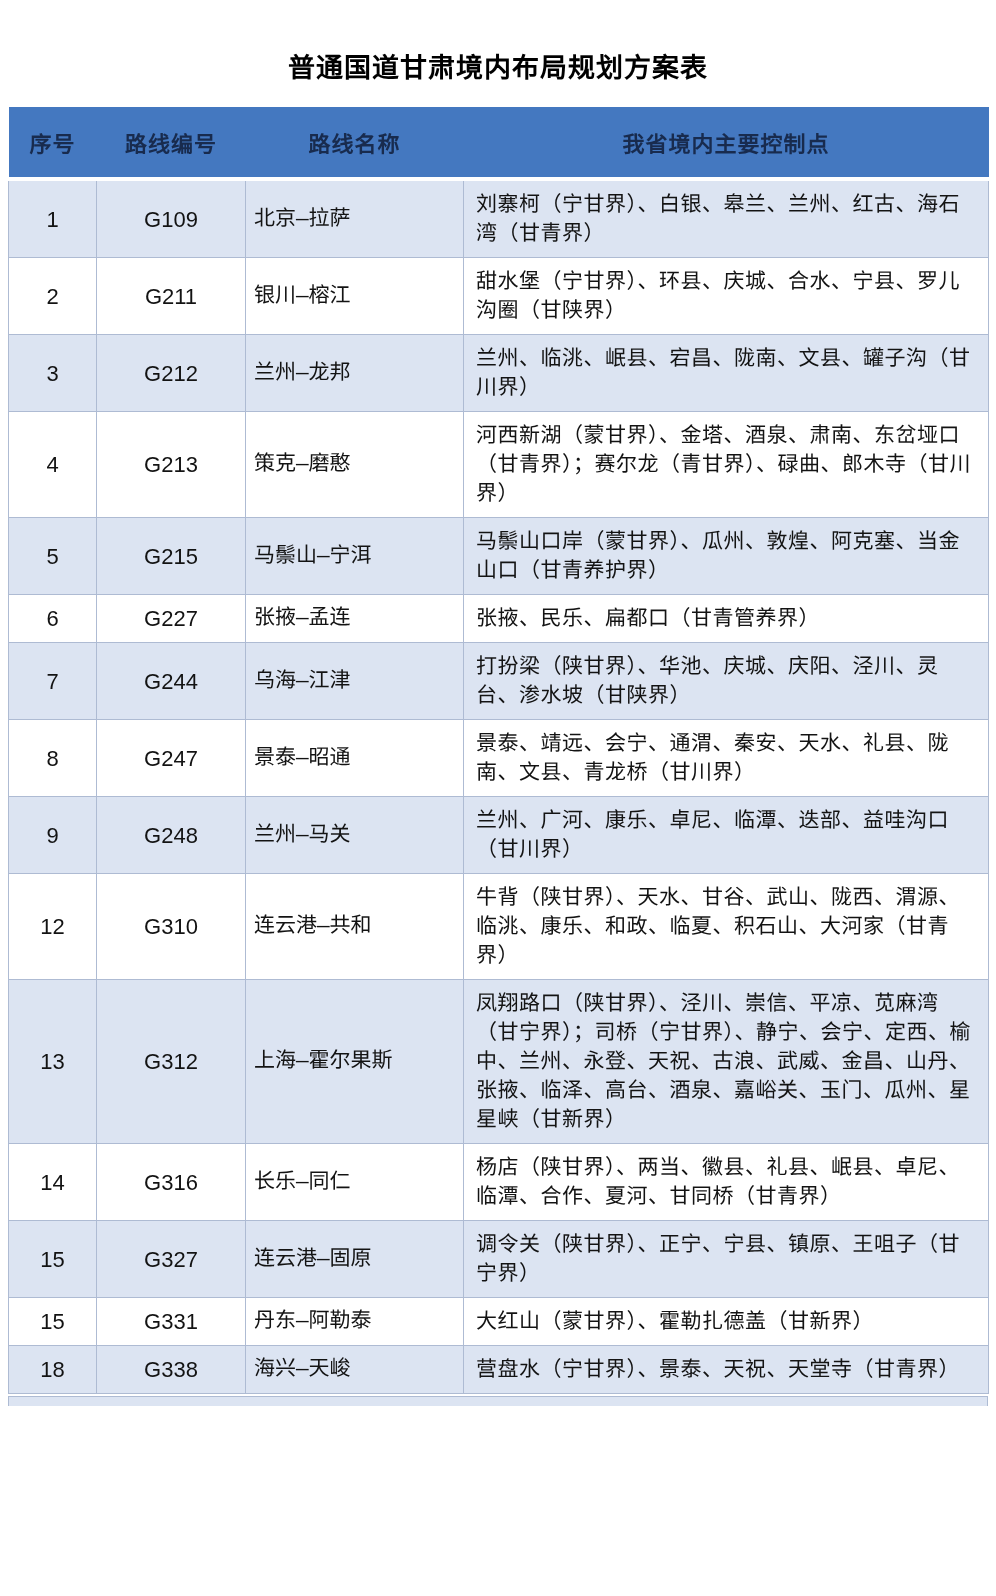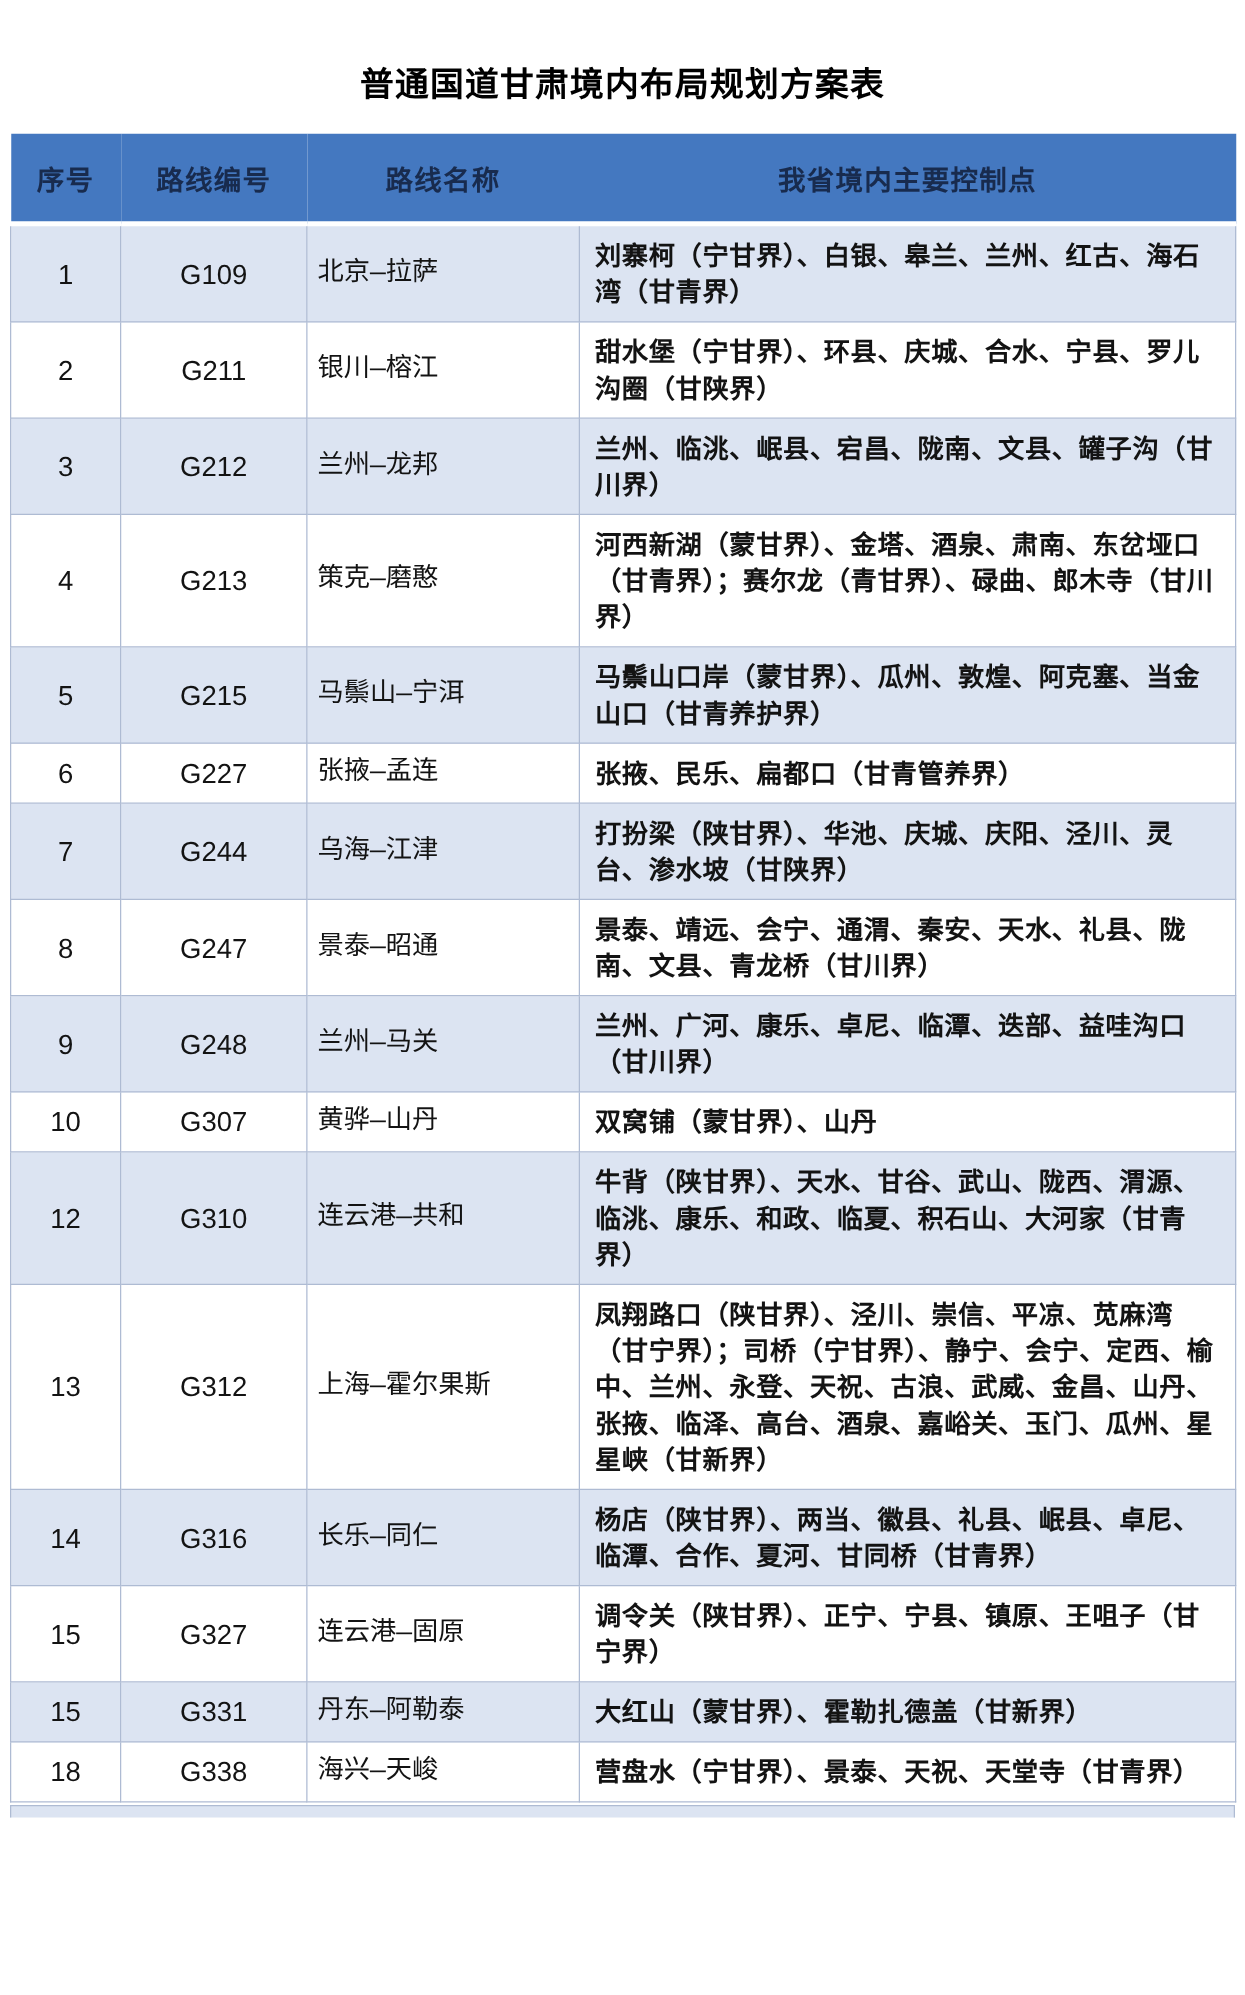--- a/index.html
+++ b/index.html
@@ -75,21 +75,20 @@
   td.c-name{
     text-align:left;
     font-family:Liberation Mono, monospace;
   }
   td.c-points{
     text-align:left;
     padding-left:12px;
     padding-right:10px;
     font-family:"DejaVu Serif","Liberation Serif",serif;
     letter-spacing:0.5px;
-    font-weight:bold;
   }
   .cutoff-row{
     width:980px;
     margin:2px 8px 0 8px;
     height:10px;
     background:var(--band);
     border:1px solid var(--border);
     border-bottom:none;
   }
 </style>
@@ -164,26 +163,20 @@
       <td class="c-name">景泰—昭通</td>
       <td class="c-points">景泰、靖远、会宁、通渭、秦安、天水、礼县、陇南、文县、青龙桥（甘川界）</td>
     </tr>
         <tr>
       <td class="c-no">9</td>
       <td class="c-code">G248</td>
       <td class="c-name">兰州—马关</td>
       <td class="c-points">兰州、广河、康乐、卓尼、临潭、迭部、益哇沟口（甘川界）</td>
     </tr>
         <tr>
-      <td class="c-no">10</td>
-      <td class="c-code">G307</td>
-      <td class="c-name">黄骅—山丹</td>
-      <td class="c-points">双窝铺（蒙甘界）、山丹</td>
-    </tr>
-        <tr>
       <td class="c-no">12</td>
       <td class="c-code">G310</td>
       <td class="c-name">连云港—共和</td>
       <td class="c-points">牛背（陕甘界）、天水、甘谷、武山、陇西、渭源、临洮、康乐、和政、临夏、积石山、大河家（甘青界）</td>
     </tr>
         <tr>
       <td class="c-no">13</td>
       <td class="c-code">G312</td>
       <td class="c-name">上海—霍尔果斯</td>
       <td class="c-points">凤翔路口（陕甘界）、泾川、崇信、平凉、苋麻湾（甘宁界）；司桥（宁甘界）、静宁、会宁、定西、榆中、兰州、永登、天祝、古浪、武威、金昌、山丹、张掖、临泽、高台、酒泉、嘉峪关、玉门、瓜州、星星峡（甘新界）</td>

